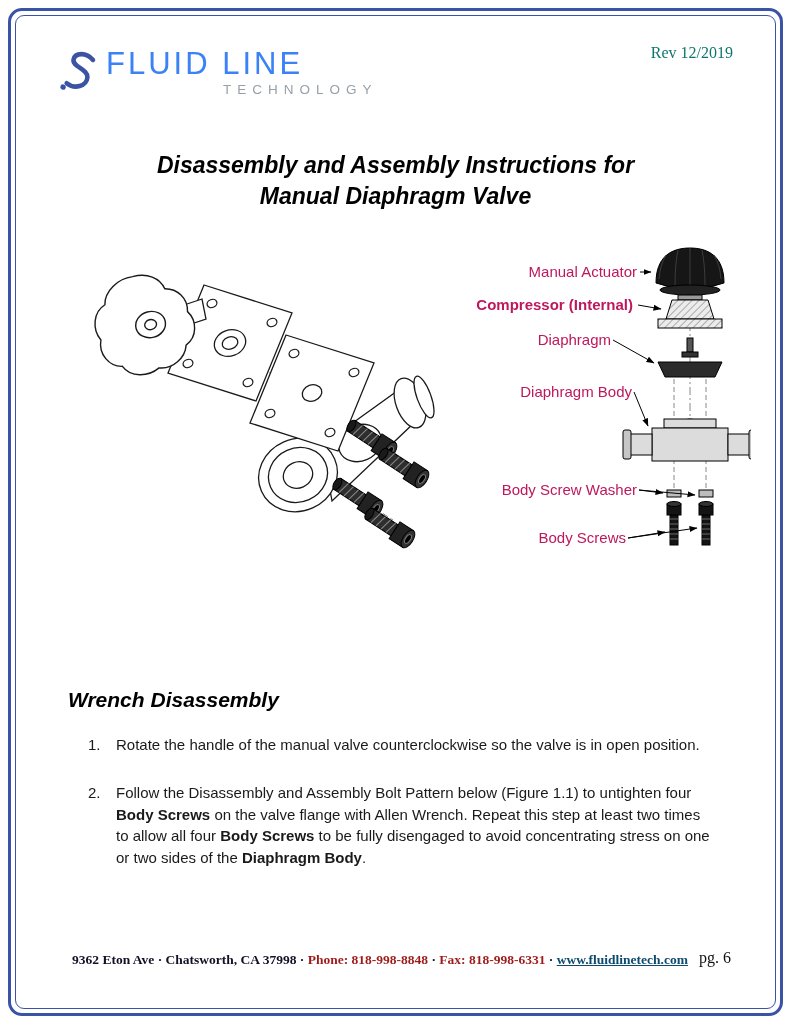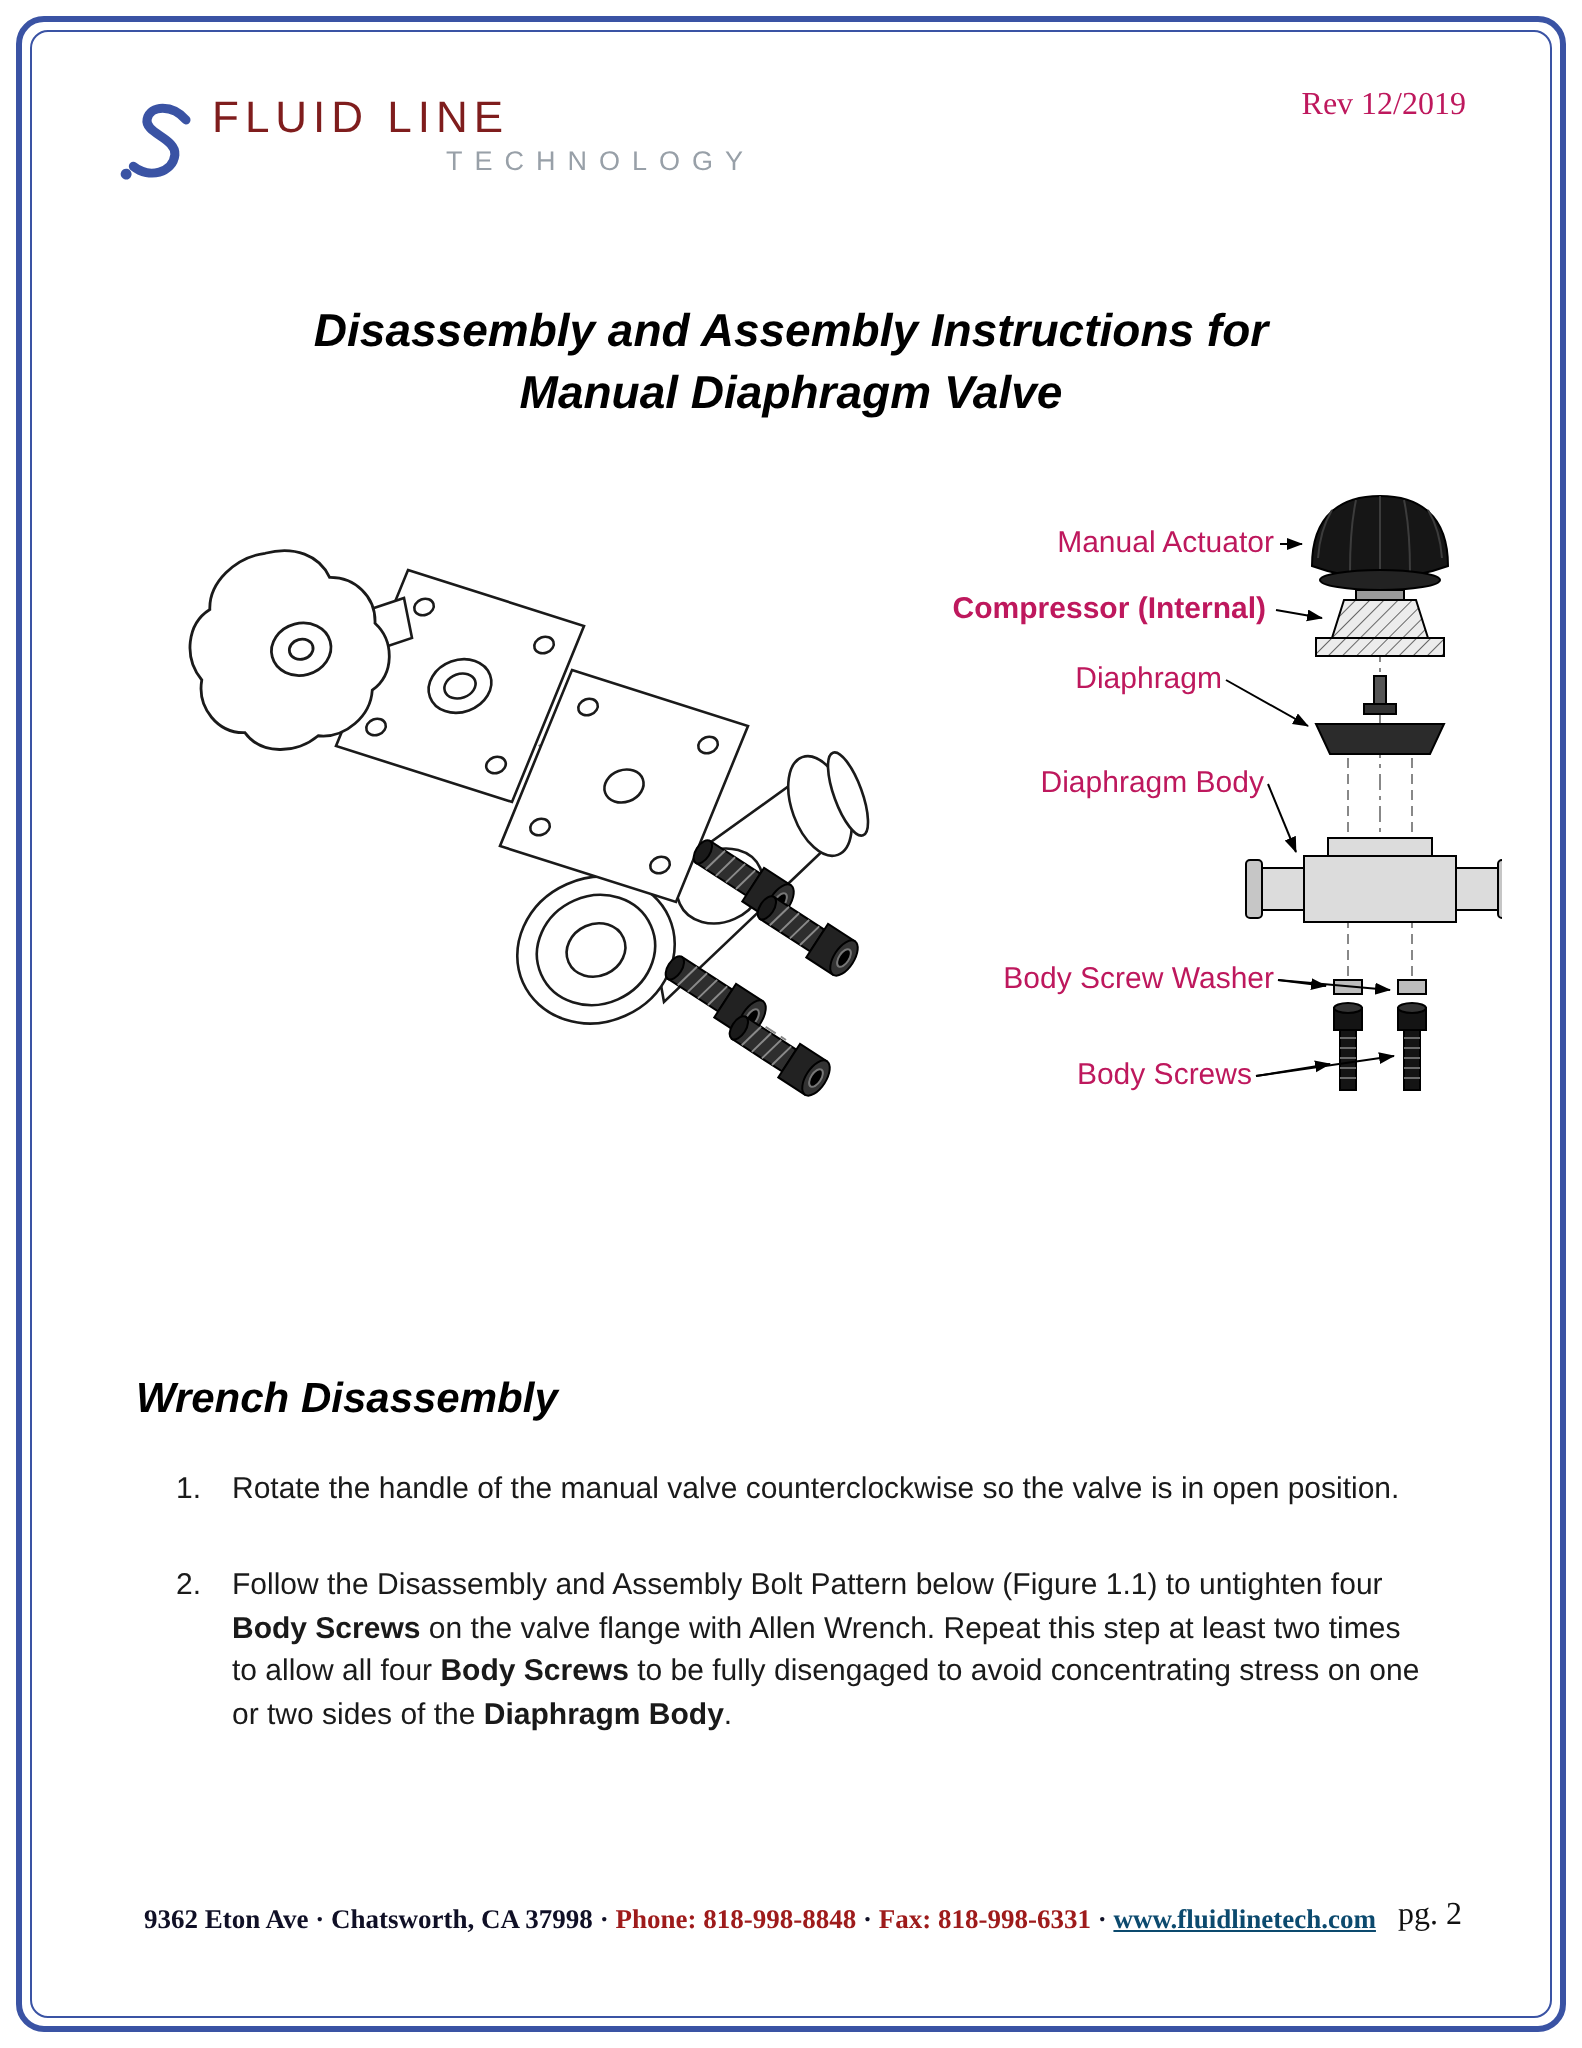--- a/index.html
+++ b/index.html
@@ -5,24 +5,24 @@
   html,body{margin:0;padding:0;background:#e9e9e9;}
   .page{
     position:relative;width:791px;height:1024px;background:#ffffff;
     margin:0 auto;overflow:hidden;
     font-family:"Liberation Sans", sans-serif;color:#1a1a1a;
   }
   .border-outer{position:absolute;inset:8px;border:3px solid #3a53a4;border-radius:14px;pointer-events:none;}
   .border-inner{position:absolute;inset:15px;border:1px solid #3a53a4;border-radius:9px;pointer-events:none;}
 
   
-  .rev{position:absolute;top:44px;right:58px;font-family:"Liberation Serif",serif;font-size:16px;color:#be185d;}
+  .rev{position:absolute;top:44px;right:58px;font-family:"Liberation Serif",serif;font-size:16px;color:#0f766e;}
   .logo{position:absolute;top:48px;left:60px;display:flex;align-items:flex-start;gap:6px;}
   .logo-text{display:flex;flex-direction:column;}
-  .logo-name{font-size:22px;letter-spacing:3px;color:#7f1d1d;font-weight:400;line-height:1;}
+  .logo-name{font-size:31px;letter-spacing:3px;color:#3b82f6;font-weight:400;line-height:1;}
   .logo-sub{font-size:13.5px;letter-spacing:6px;color:#98a0a8;margin-left:117px;margin-top:3px;}
 
   
   .doc-title{position:absolute;top:150px;left:0;width:100%;text-align:center;
     font-size:23px;font-weight:700;font-style:italic;color:#000;line-height:1.35;}
   .doc-title span{display:block;}
 
   
   .figure{position:absolute;top:243px;left:40px;width:711px;height:340px;}
   .part-label{position:absolute;font-size:15px;color:#be185d;white-space:nowrap;}
@@ -229,14 +229,14 @@
       <span class="step-num">1.</span>
       <span class="step-text"><span>Rotate the handle of the manual valve </span><span class="u">counterclockwise</span><span> so the valve is in open position.</span></span>
     </div>
     <div class="step">
       <span class="step-num">2.</span>
       <span class="step-text"><span>Follow the Disassembly and Assembly Bolt Pattern below (Figure 1.1) to untighten four </span><span class="b">Body Screws</span><span> on the valve flange with Allen Wrench. Repeat this step at least two times to allow all four </span><span class="b">Body Screws</span><span> to be fully disengaged to avoid concentrating stress on one or two sides of the </span><span class="b">Diaphragm Body</span><span>.</span></span>
     </div>
   </div>
 
   <div class="footer"><span>9362 Eton Ave</span><span> · </span><span>Chatsworth, CA 37998</span><span> · </span><span class="t-red">Phone: 818-998-8848</span><span> · </span><span class="t-red">Fax: 818-998-6331</span><span> · </span><span class="t-link">www.fluidlinetech.com</span></div>
-  <div class="page-num">pg. 2</div>
+  <div class="page-num">pg. 6</div>
 </div>
 
 </body></html>

